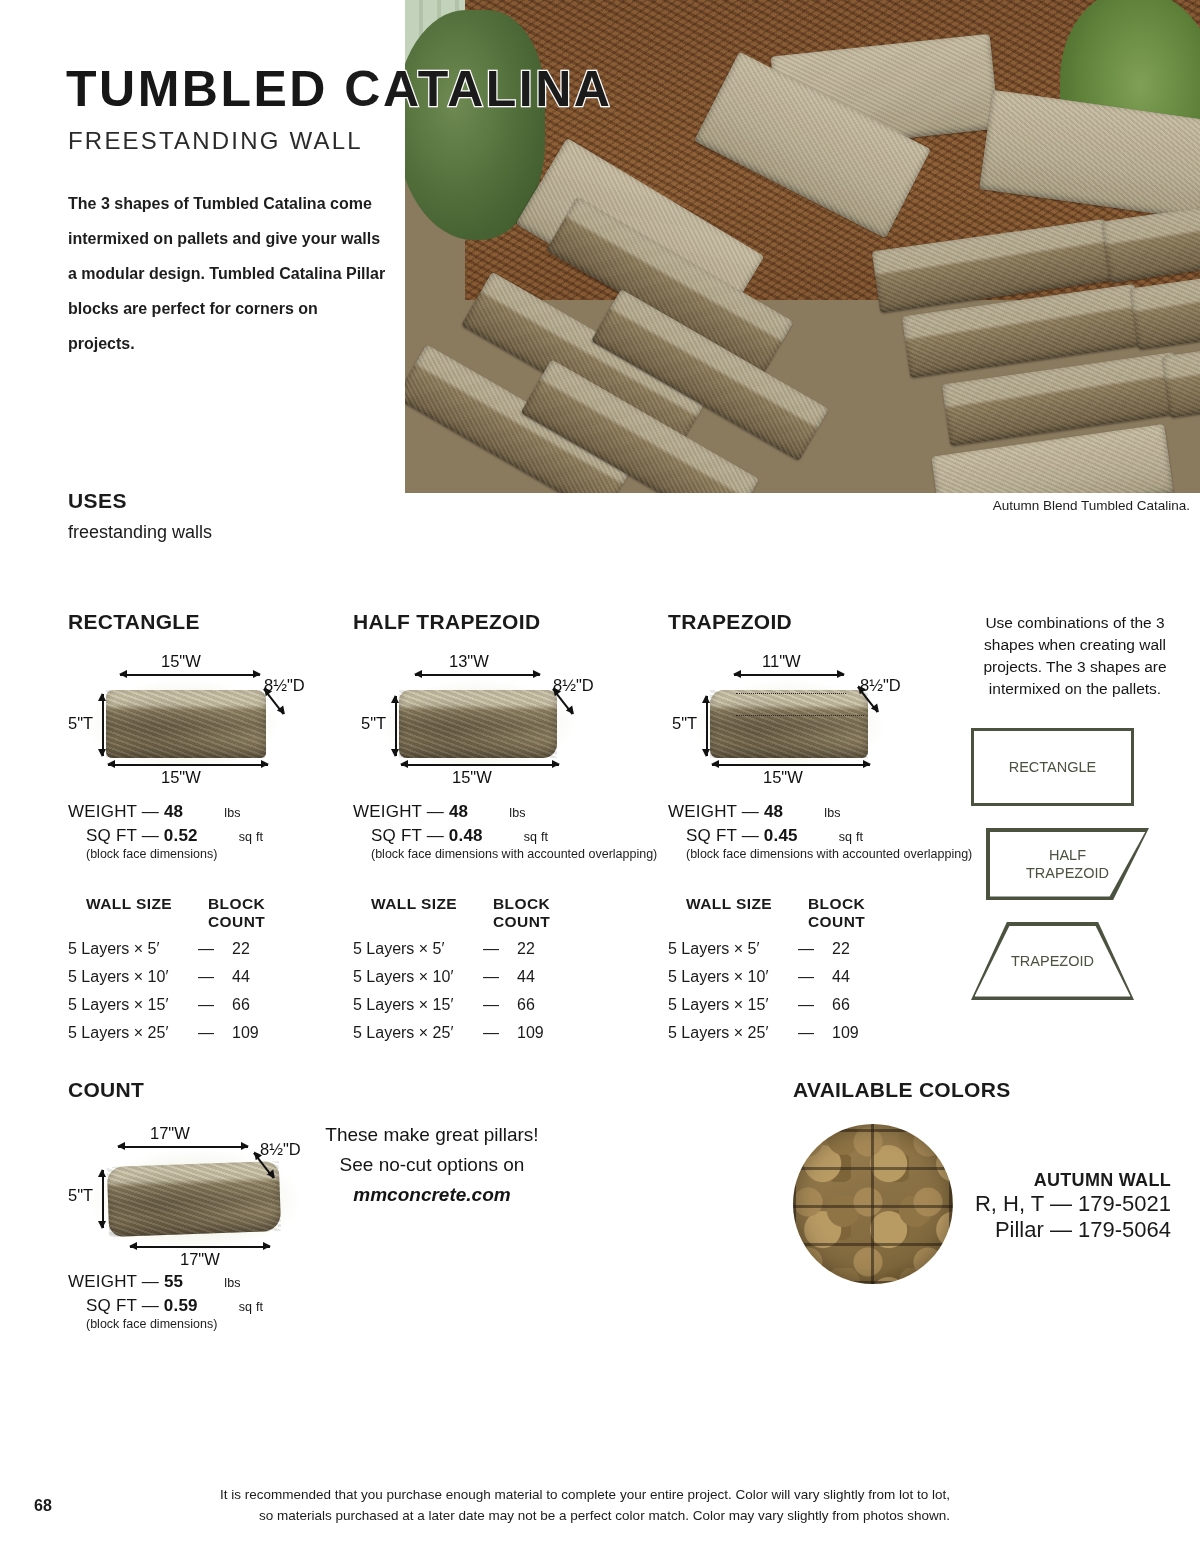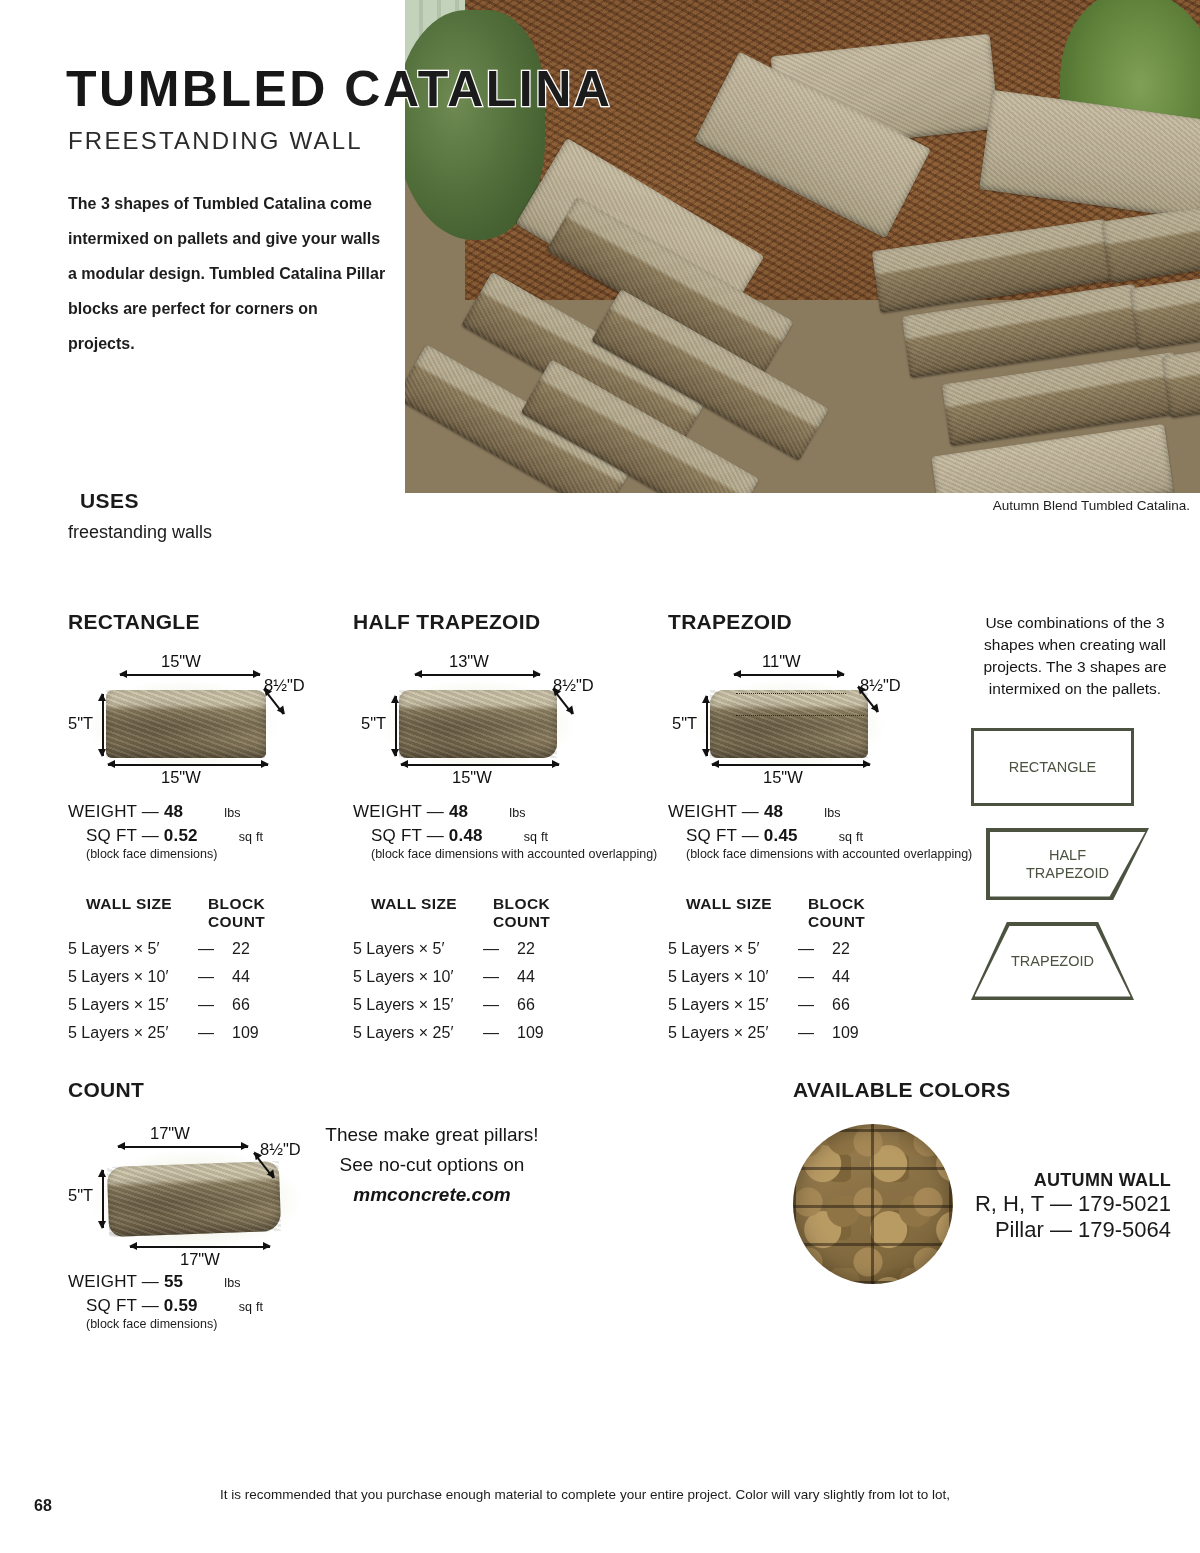--- a/index.html
+++ b/index.html
@@ -93,21 +93,21 @@
     font-size: 16px; line-height: 35px; font-weight: 700; color: #1d1d1d;
   }
 
   .photo-caption {
     position:absolute; left: 700px; top: 498px; width: 490px;
     text-align: right; font-size: 13.5px; color: #1d1d1d;
   }
 
   
   .uses-head {
-    position:absolute; left:80px; top:489px;
+    position:absolute; left:68px; top:489px;
     font-size: 21px; font-weight: 700; letter-spacing: .4px;
   }
   .uses-body {
     position:absolute; left:68px; top:522px;
     font-size: 18px;
   }
 
   
   .shape-col { position:absolute; top: 610px; }
   .shape-col.c1 { left: 68px; }
@@ -573,14 +573,15 @@
       <div class="ci-line">R, H, T — 179-5021</div>
       <div class="ci-line">Pillar — 179-5064</div>
     </div>
   </div>
 </div>
 
 <div class="page-num">68</div>
 <div class="footer">
   <div class="footer-text">
     <div>It is recommended that you purchase enough material to complete your entire project. Color will vary slightly from lot to lot,</div>
+    <div>so materials purchased at a later date may not be a perfect color match. Color may vary slightly from photos shown.</div>
   </div>
 </div>
 
 </body></html>

